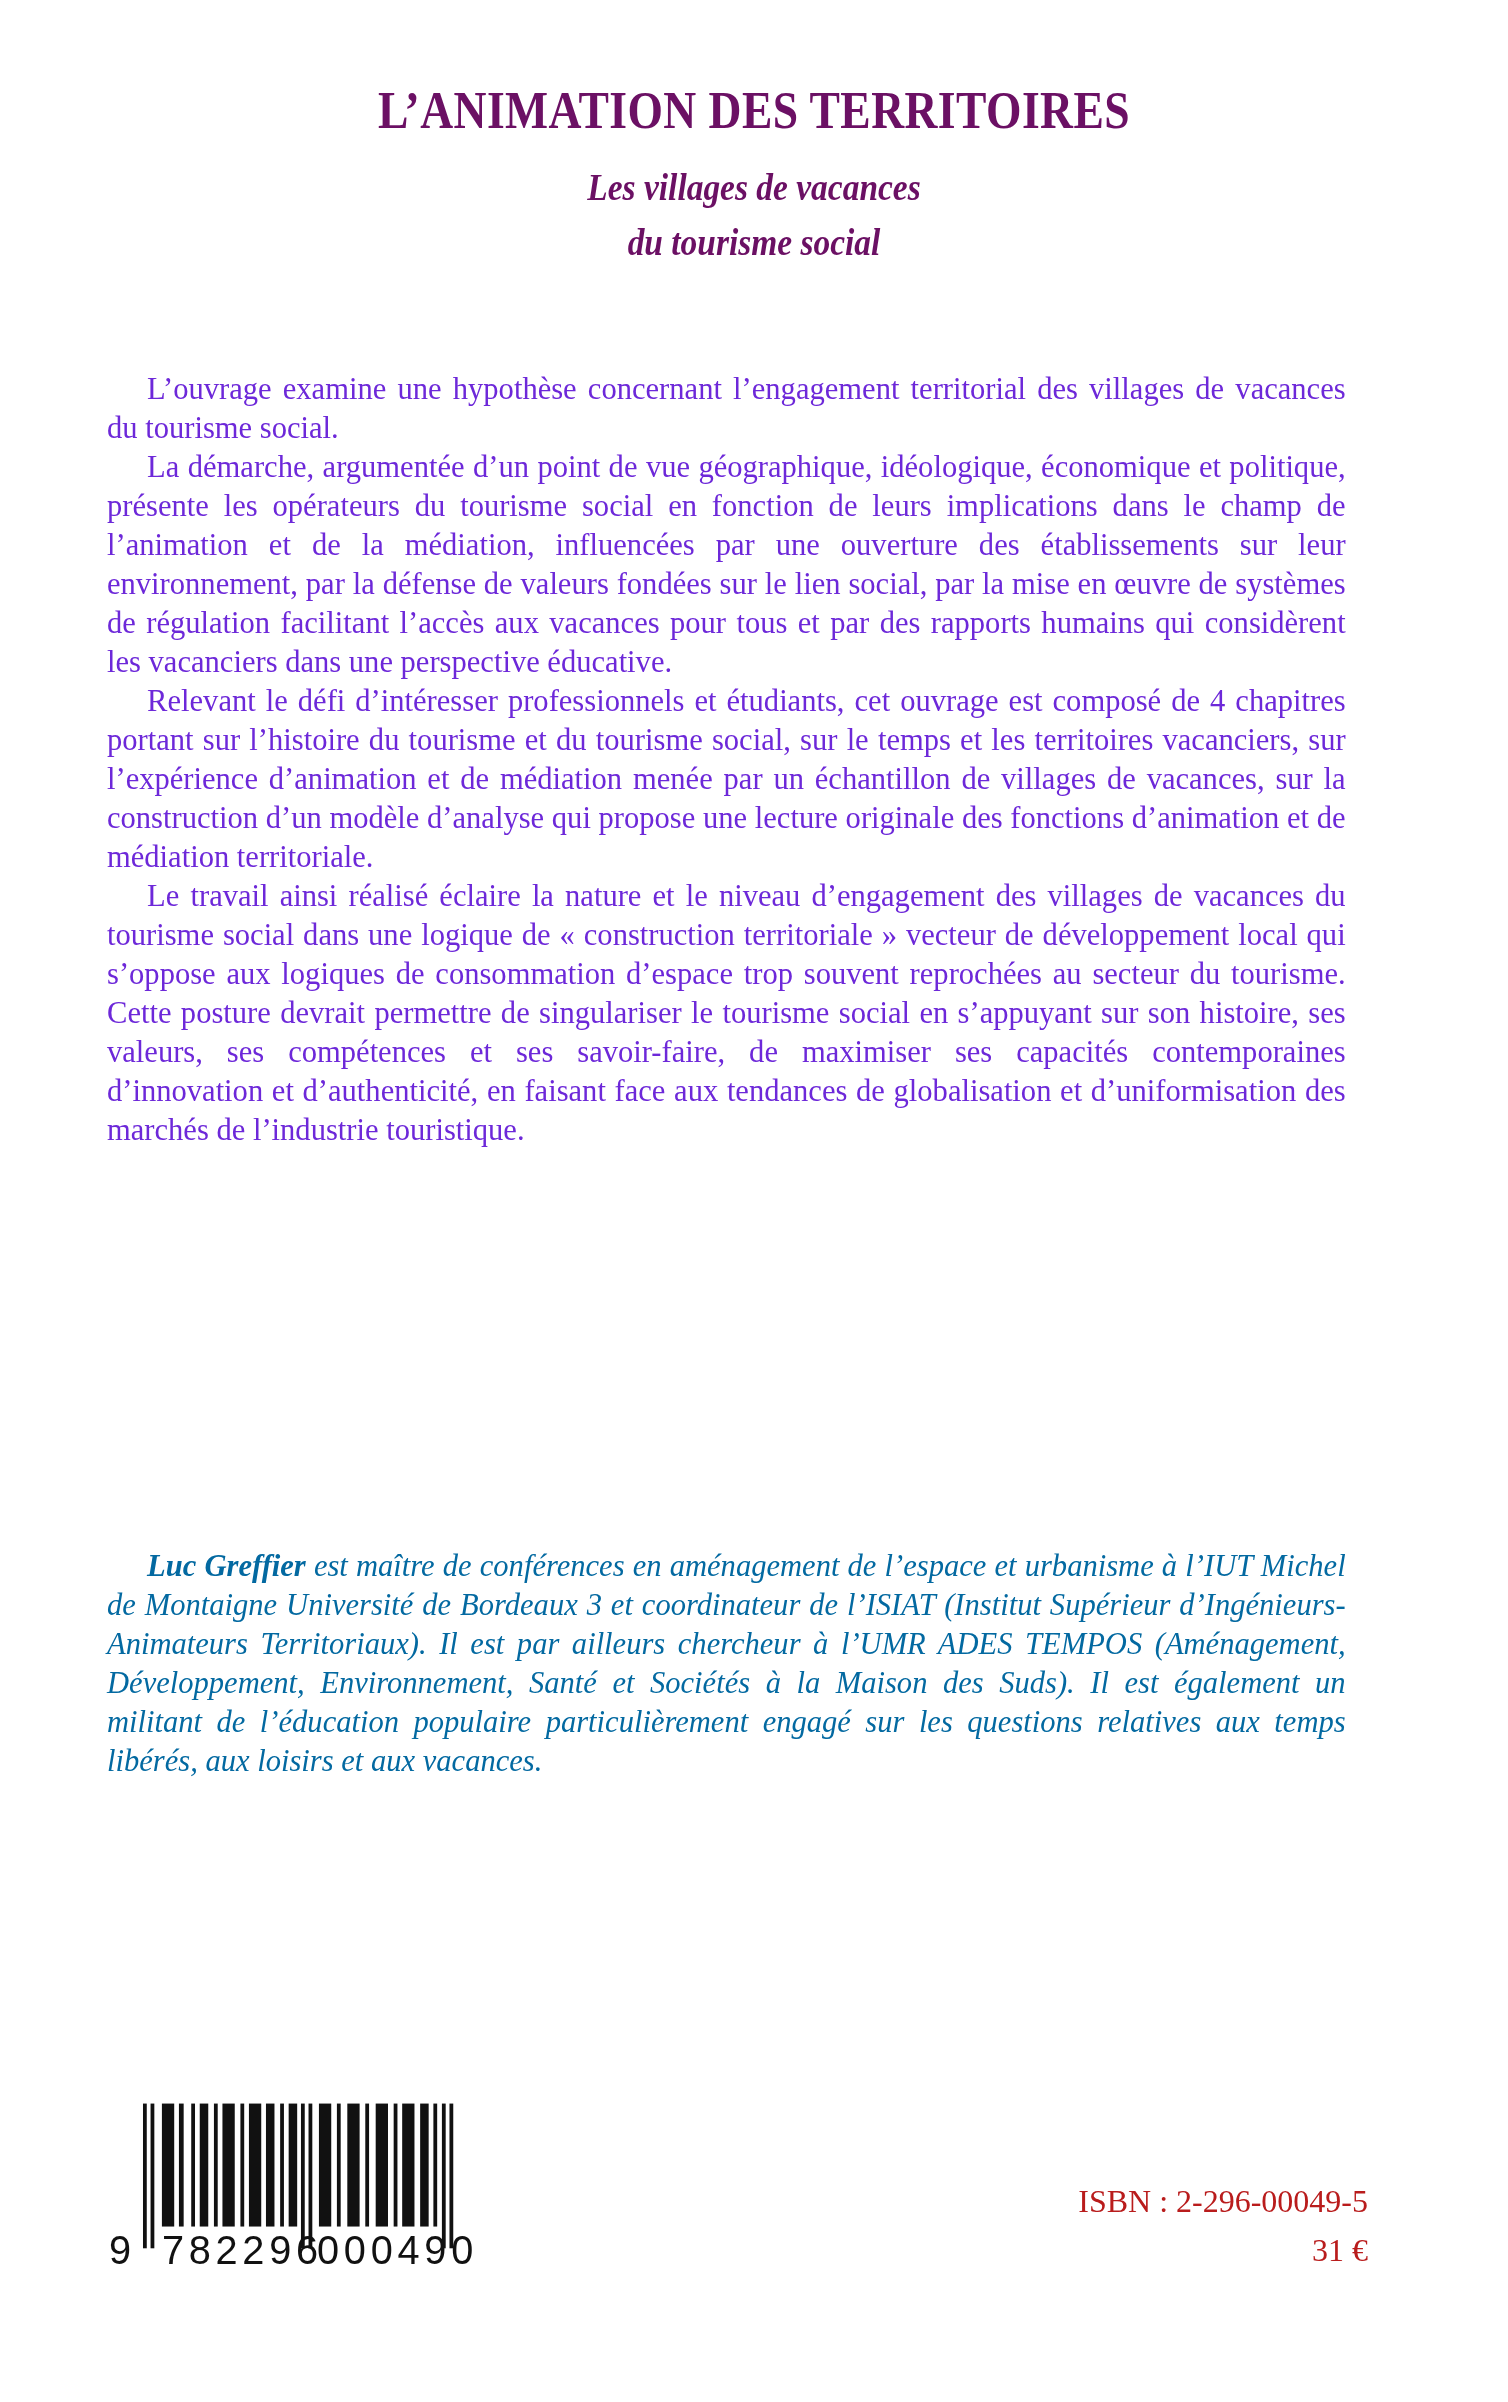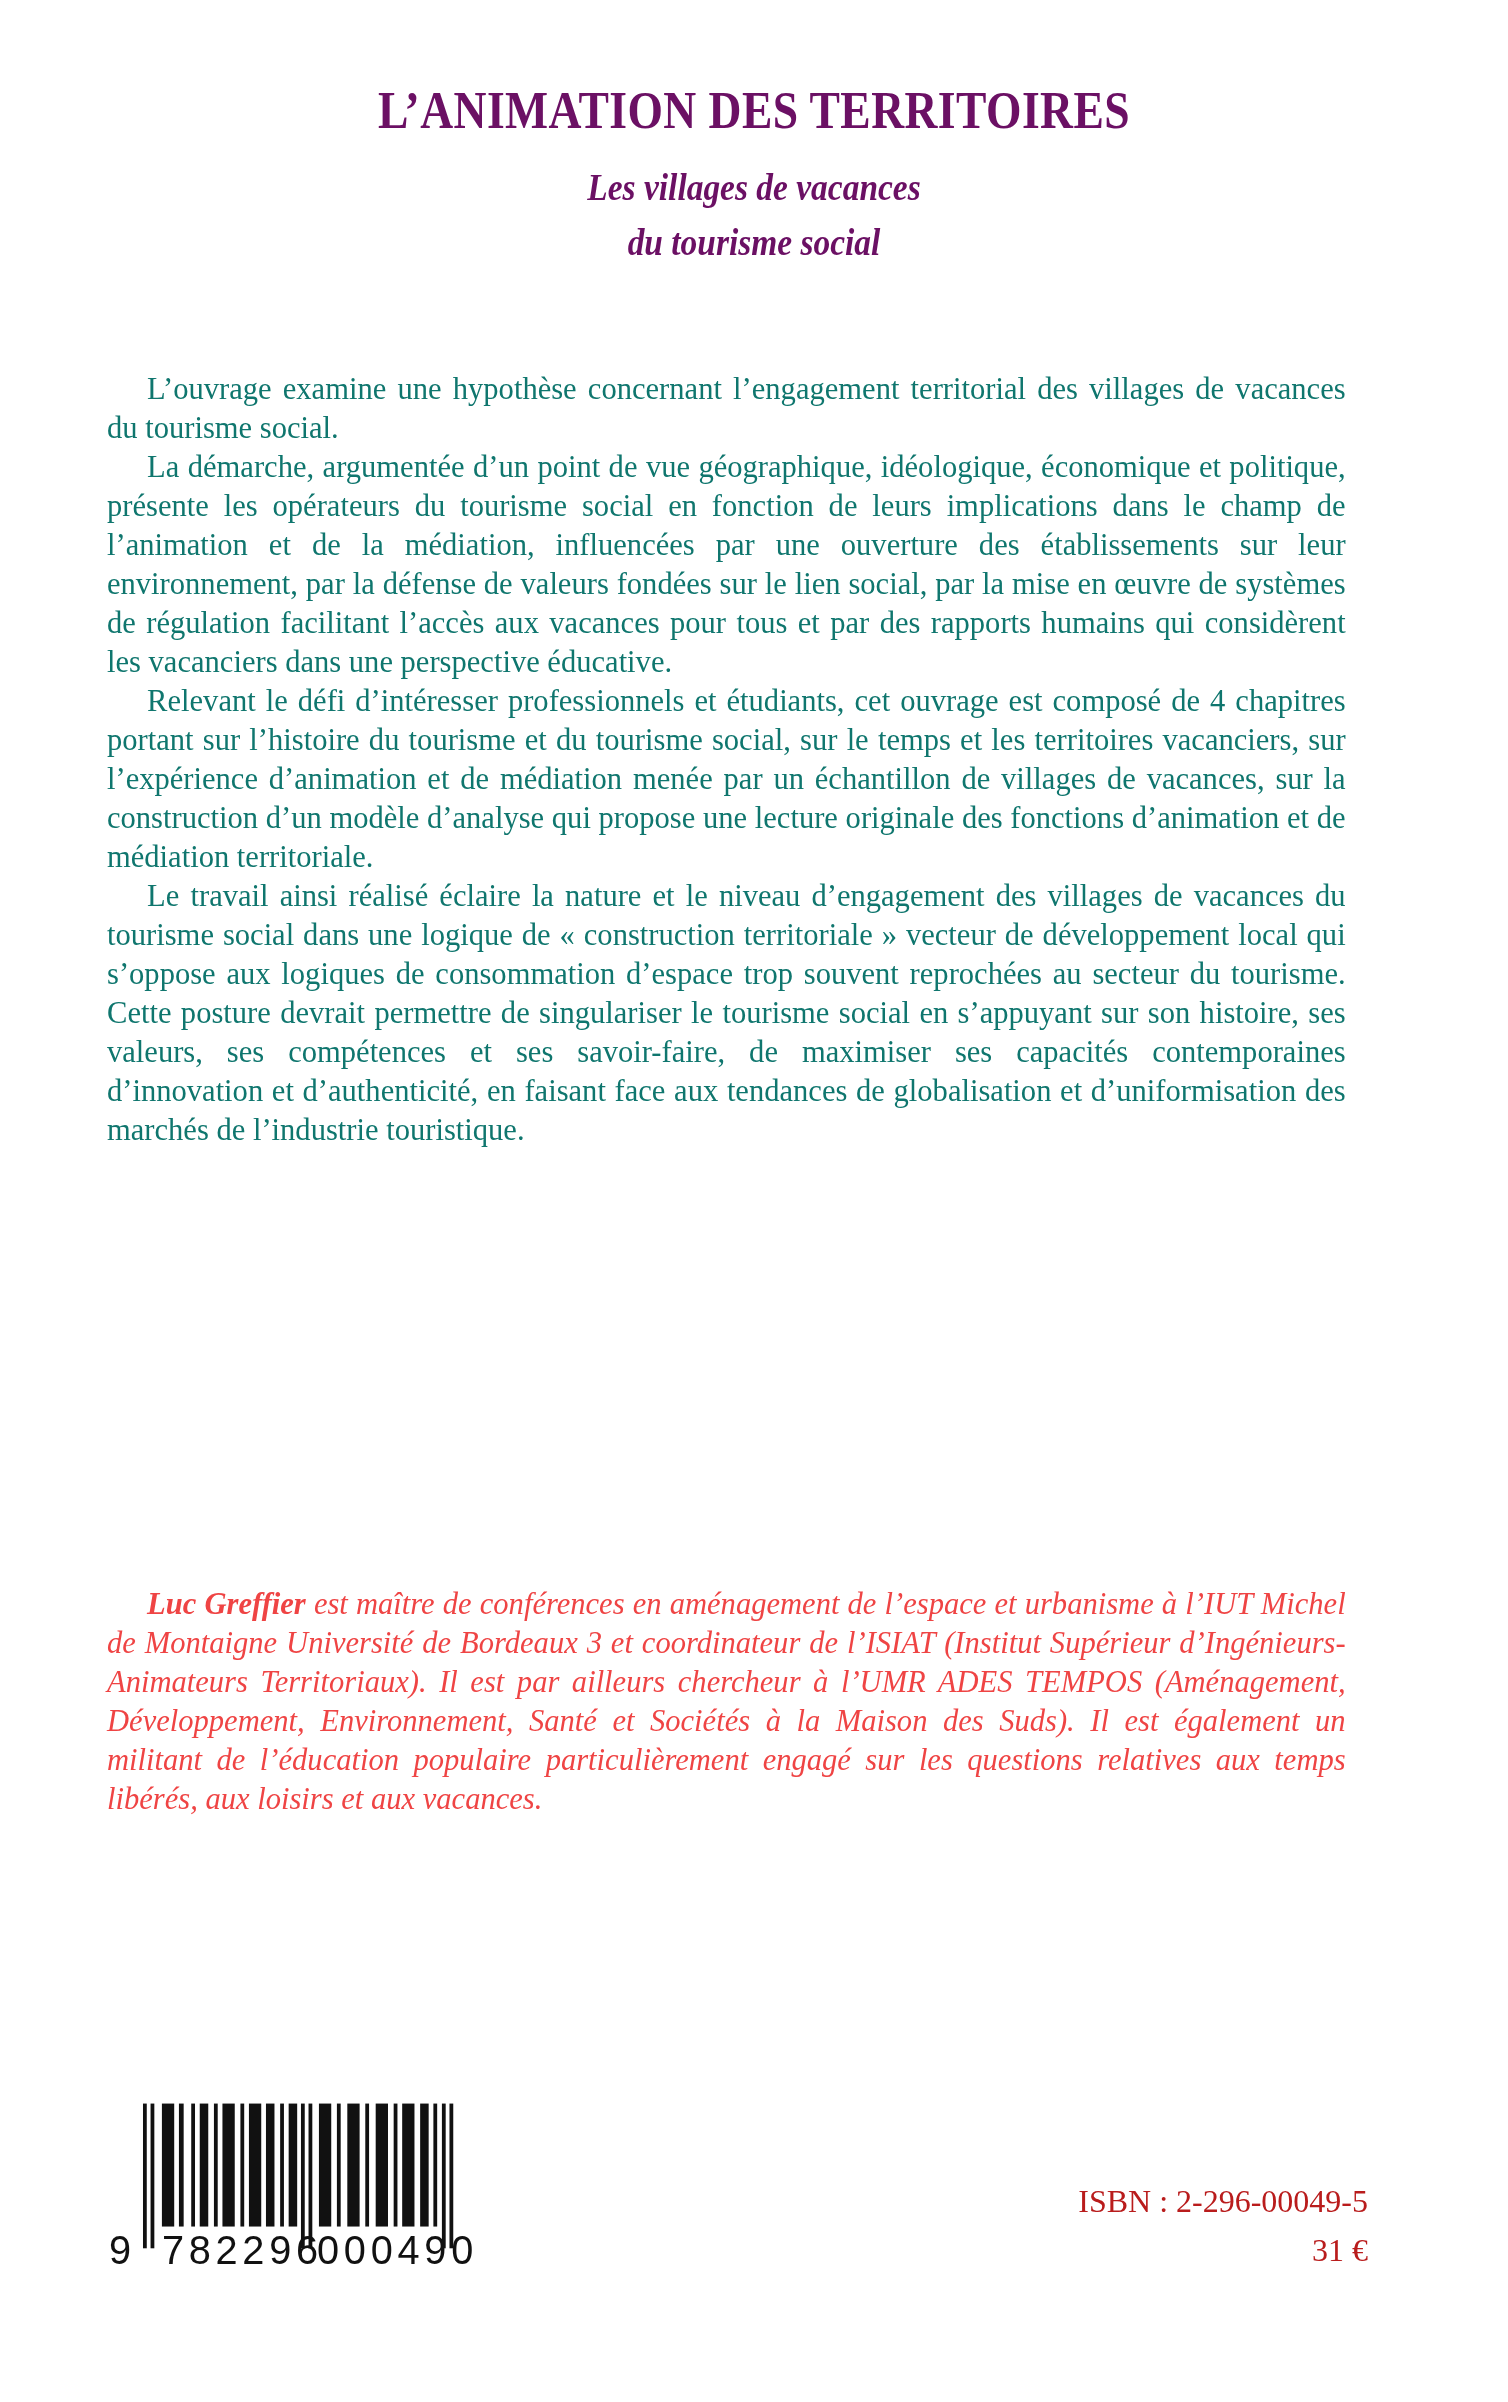--- a/index.html
+++ b/index.html
@@ -56,42 +56,42 @@
   .body-copy {
     position: absolute;
     left: 107px;
     top: 369px;
     width: 1297px;
     font-family: "Liberation Serif", "DejaVu Serif", serif;
     font-size: 32px;
     line-height: 39px;
     text-align: justify;
     text-justify: inter-word;
-    color: #0f766e;
+    color: #6d28d9;
   }
   .body-copy p {
     margin: 0;
     text-indent: 42px;
     transform: scaleX(0.955);
     transform-origin: left center;
   }
 
   
   .author-bio {
     position: absolute;
     left: 107px;
-    top: 1584px;
+    top: 1546px;
     width: 1297px;
     font-family: "Liberation Serif", "DejaVu Serif", serif;
     font-style: italic;
     font-size: 32px;
     line-height: 39px;
     text-align: justify;
     text-justify: inter-word;
-    color: #ef4444;
+    color: #0369a1;
   }
   .author-bio p {
     margin: 0;
     text-indent: 42px;
     transform: scaleX(0.955);
     transform-origin: left center;
   }
   .author-name {
     font-weight: bold;
     font-style: italic;

